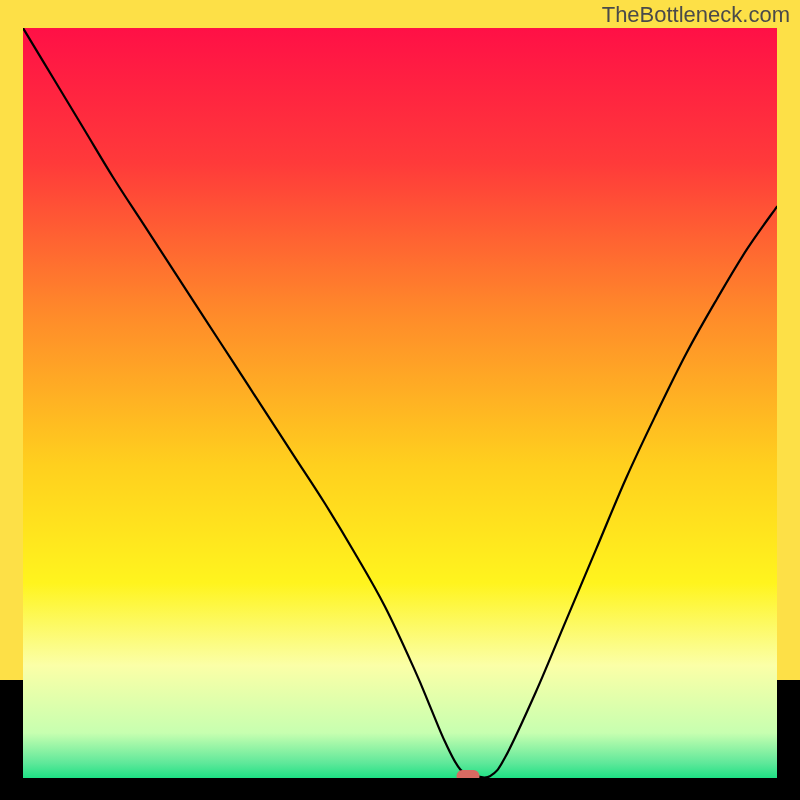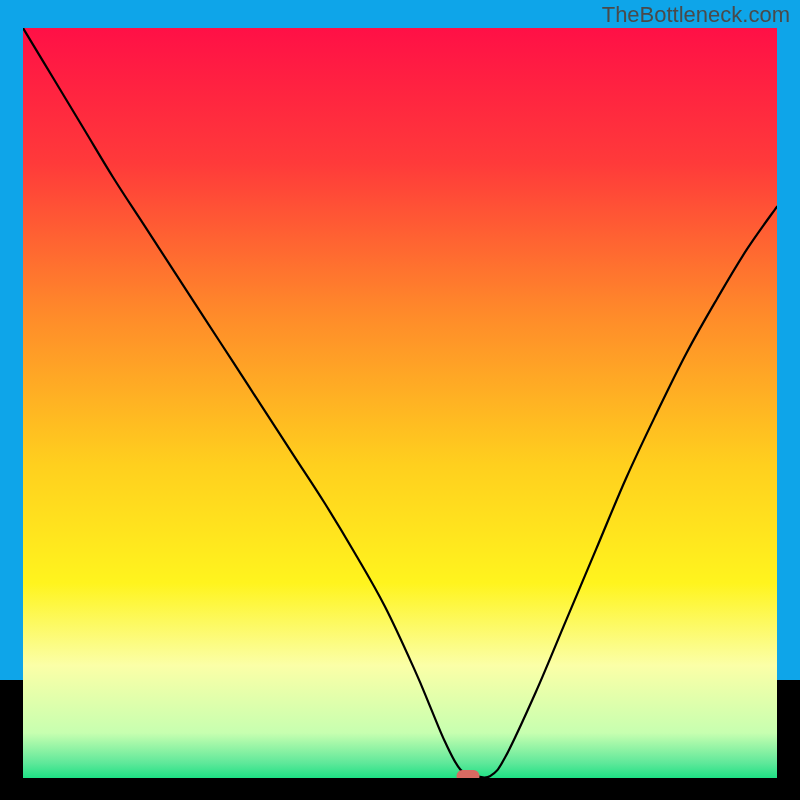--- a/index.html
+++ b/index.html
@@ -7,21 +7,21 @@
     padding: 0;
     width: 800px;
     height: 800px;
     background: #000;
     overflow: hidden;
   }
   .wrapper {
     position: relative;
     width: 800px;
     height: 680px;
-    background: #0ea5e9;
+    background: #fde047;
   }
   .watermark {
     position: absolute;
     top: 2px;
     right: 10px;
     font-family: Arial, Helvetica, sans-serif;
     font-size: 22px;
     font-weight: 500;
     color: #4a4a4a;
     letter-spacing: 0px;

